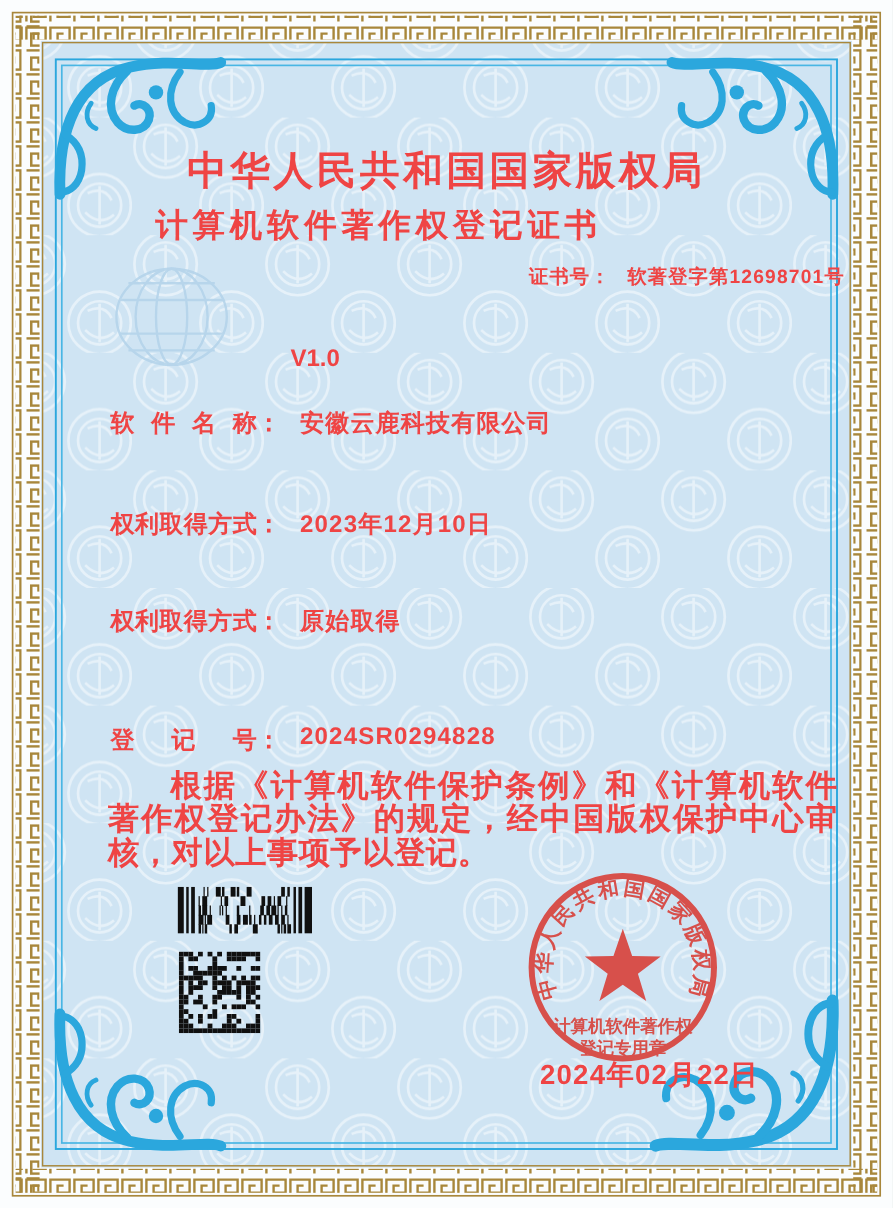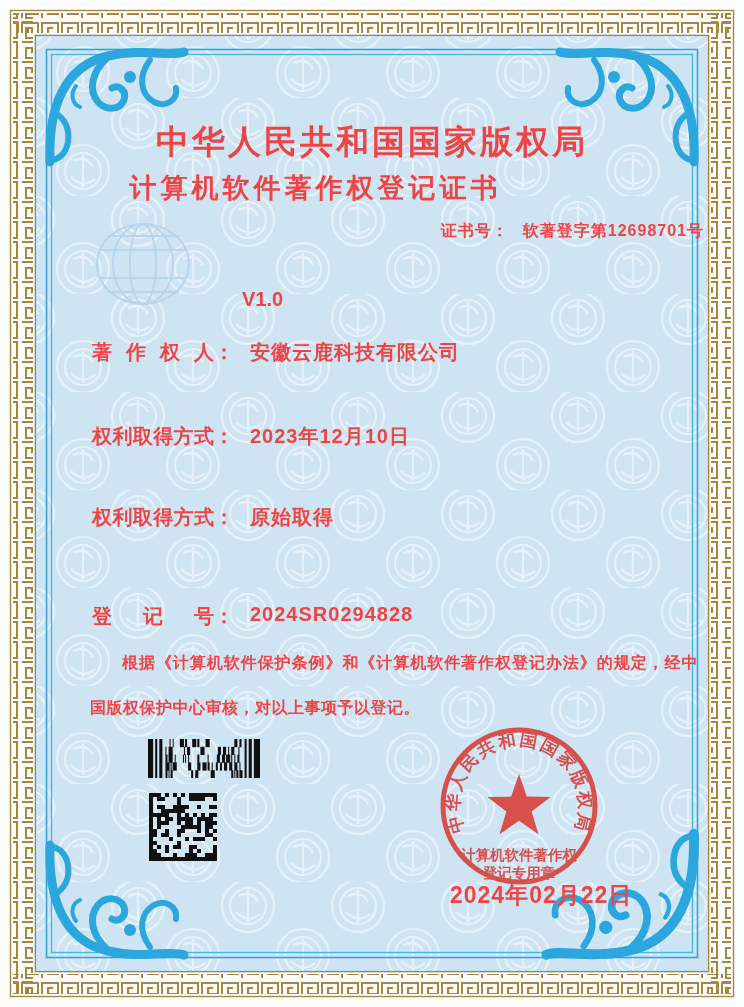--- a/index.html
+++ b/index.html
@@ -24,21 +24,21 @@
   .field-row{position:absolute;left:92px;font-size:20px;font-weight:700;}
   .field-row .lbl{
     display:inline-block;width:122px;text-align:justify;text-align-last:justify;
     vertical-align:top;letter-spacing:0;
   }
   .field-row .colon{display:inline-block;width:18px;vertical-align:top;}
   .field-row .val{display:inline-block;margin-left:18px;vertical-align:top;letter-spacing:1px;}
   .val2{position:absolute;left:232px;top:288px;font-size:20px;font-weight:700;margin-left:10px;}
   .para{
     position:absolute;left:90px;top:640px;width:608px;
-    font-size:16px;font-weight:700;line-height:45px;text-indent:2em;
+    font-size:26px;font-weight:700;line-height:28px;text-indent:2em;
     letter-spacing:0.5px;text-align:justify;
   }
   .barcode{position:absolute;left:148px;top:739px;width:112px;height:39px;}
   .qrcode{position:absolute;left:149px;top:793px;width:68px;height:68px;}
   .seal{position:absolute;left:433px;top:722px;width:172px;height:172px;opacity:0.93;}
   .issue-date{
     position:absolute;left:450px;top:880px;font-size:23px;font-weight:700;letter-spacing:1px;
   }
   .code-svg{display:block;width:100%;height:100%;}
 </style>
@@ -104,21 +104,21 @@
 
   <div class="authority">中华人民共和国国家版权局</div>
   <div class="cert-title">计算机软件著作权登记证书</div>
   <div class="cert-no">
     <span class="lbl">证书号：</span><span>软著登字第12698701号</span>
   </div>
 
   <div class="val2">V1.0</div>
 
   <div class="field-row" style="top:339px">
-    <span class="lbl">著作权人</span><span class="colon">：</span><span class="val">安徽云鹿科技有限公司</span>
+    <span class="lbl">软件名称</span><span class="colon">：</span><span class="val">安徽云鹿科技有限公司</span>
   </div>
 
   <div class="field-row" style="top:423px">
     <span class="lbl">权利取得方式</span><span class="colon">：</span><span class="val">2023年12月10日</span>
   </div>
 
 
   <div class="field-row" style="top:504px">
     <span class="lbl">权利取得方式</span><span class="colon">：</span><span class="val">原始取得</span>
   </div>

